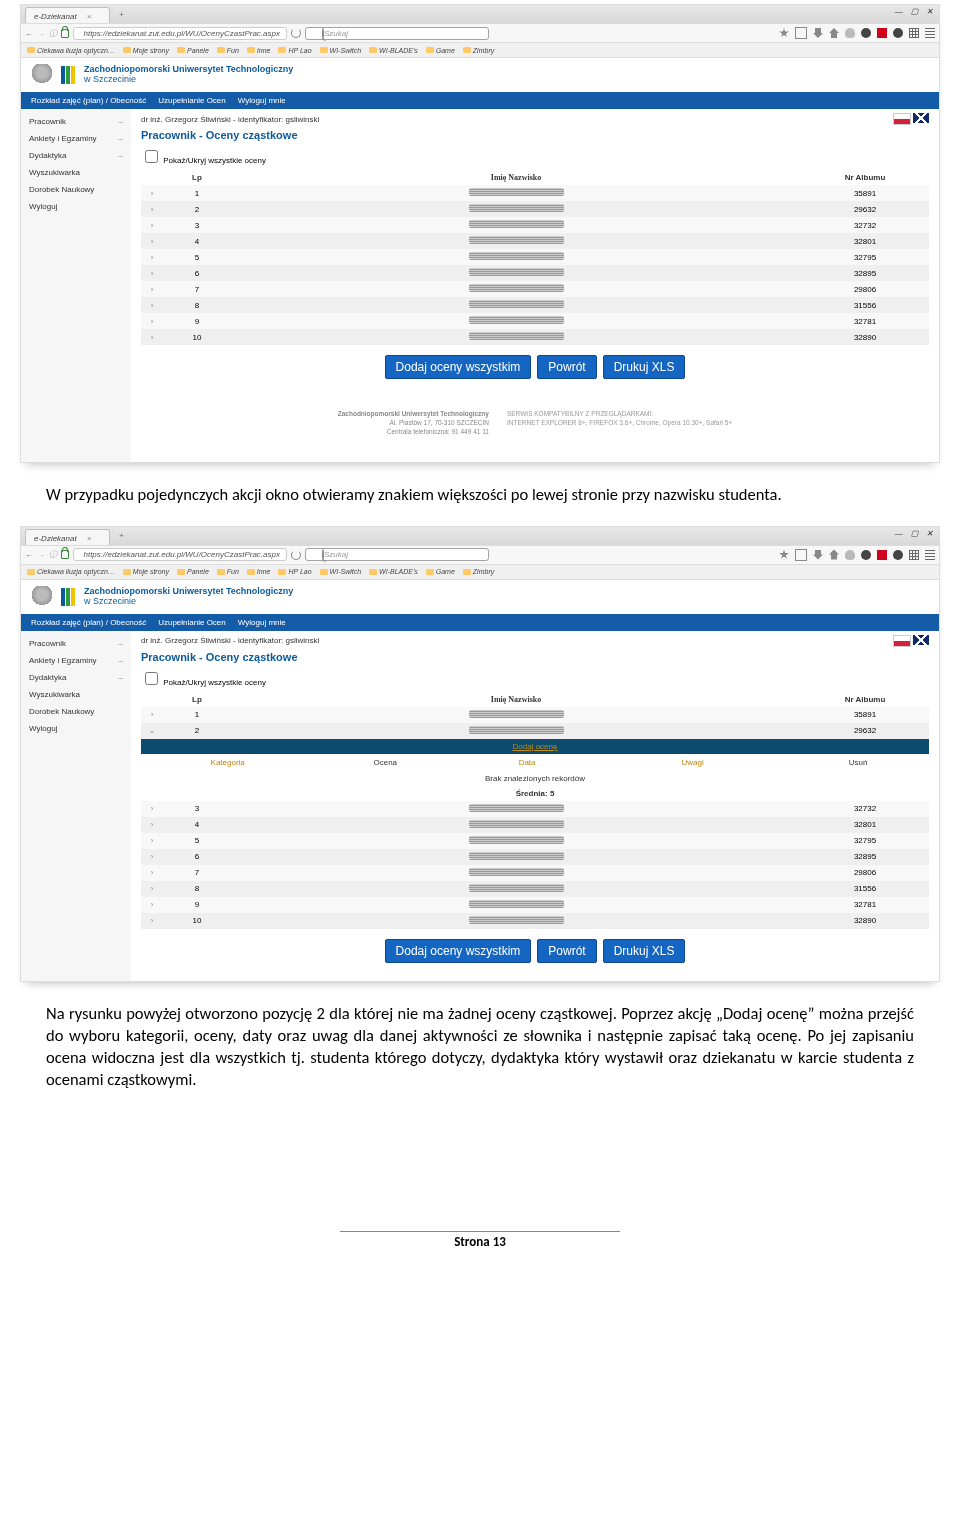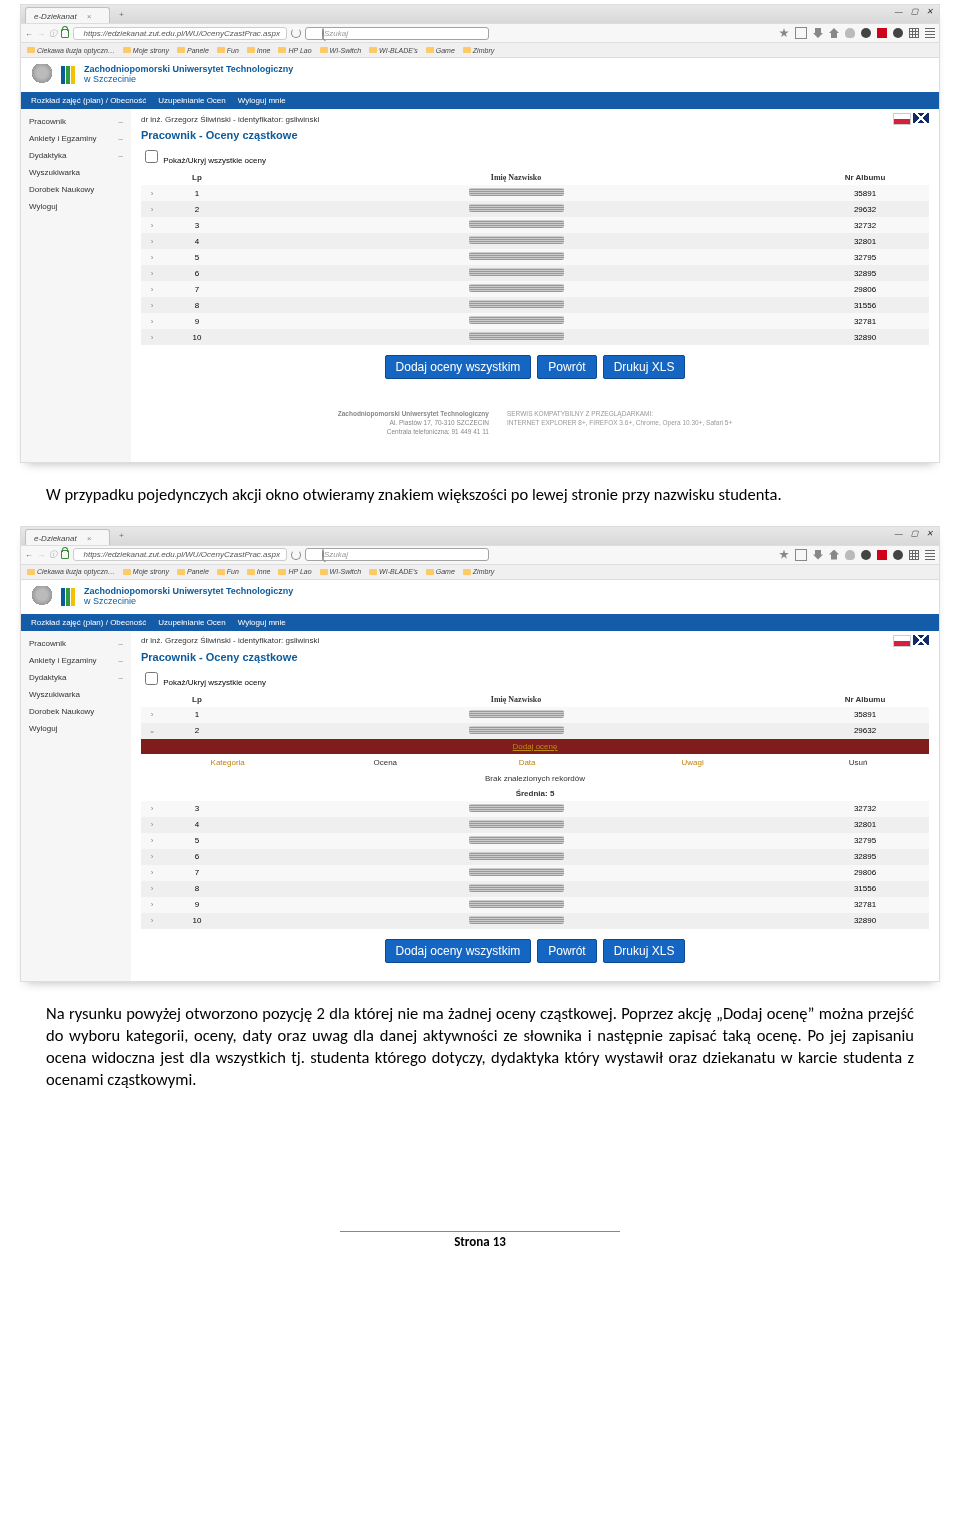--- a/index.html
+++ b/index.html
@@ -50,21 +50,21 @@
   .tbl tr.data:nth-child(even) td { background:#efefef; }
   .tbl tr.data:nth-child(odd) td { background:#f8f8f8; }
   .expand-cell { width:14px; color:#888; }
   .lp-cell { width:60px; }
   .name-cell { text-align:center;font-family:Liberation Serif, serif; }
   .alb-cell { width:120px; }
   .blurred { display:inline-block; width:95px; height:8px; background:repeating-linear-gradient(0deg,#999 0 1px,#ccc 1px 2px); border-radius:2px; filter:blur(0.4px); }
   .sub-table-wrap { padding:0 !important; background:#fff !important; }
   .sub-header-row td { color:#be8410; font-size:8px; padding:4px; text-align:center; background:#fff; }
   .sub-header-row td.black { color:#333; }
-  .sub-add { text-align:center; color:#c08b10; text-decoration:underline; font-size:8px; padding:3px; background:#7f1d1d; }
+  .sub-add { text-align:center; color:#c08b10; text-decoration:underline; font-size:8px; padding:3px; background:#0c4a6e; }
   .sub-info { padding:3px 6px; font-size:8px; color:#333; background:#fff; }
   .btns-row { display:flex; justify-content:center; gap:6px; margin:10px 0 8px 0; }
   .btn { background:#1466c2; color:#fff; font-size:12px; padding:4px 10px; border-radius:2px; border:1px solid #0d4a92; }
   .footer-uni { text-align:center; color:#888; font-size:6.5px; margin:30px 0 16px 0; line-height:1.4; }
   .footer-uni .two-col { display:flex; justify-content:center; gap:18px; }
   .footer-uni .left-col { text-align:right; color:#888; }
   .footer-uni .right-col { text-align:left; color:#999; }
   .body-text { font-family:Calibri,Arial,sans-serif; font-size:16.5px; line-height:1.35; padding:20px 46px 0 46px; text-align:justify; color:#000; }
   .body-text p { margin:0 0 20px 0; }
   .page-footer { width:280px; margin:140px auto 10px auto; text-align:center; border-top:1px solid #888; padding-top:2px; font-family:Calibri,Arial,sans-serif; font-size:13px; }

